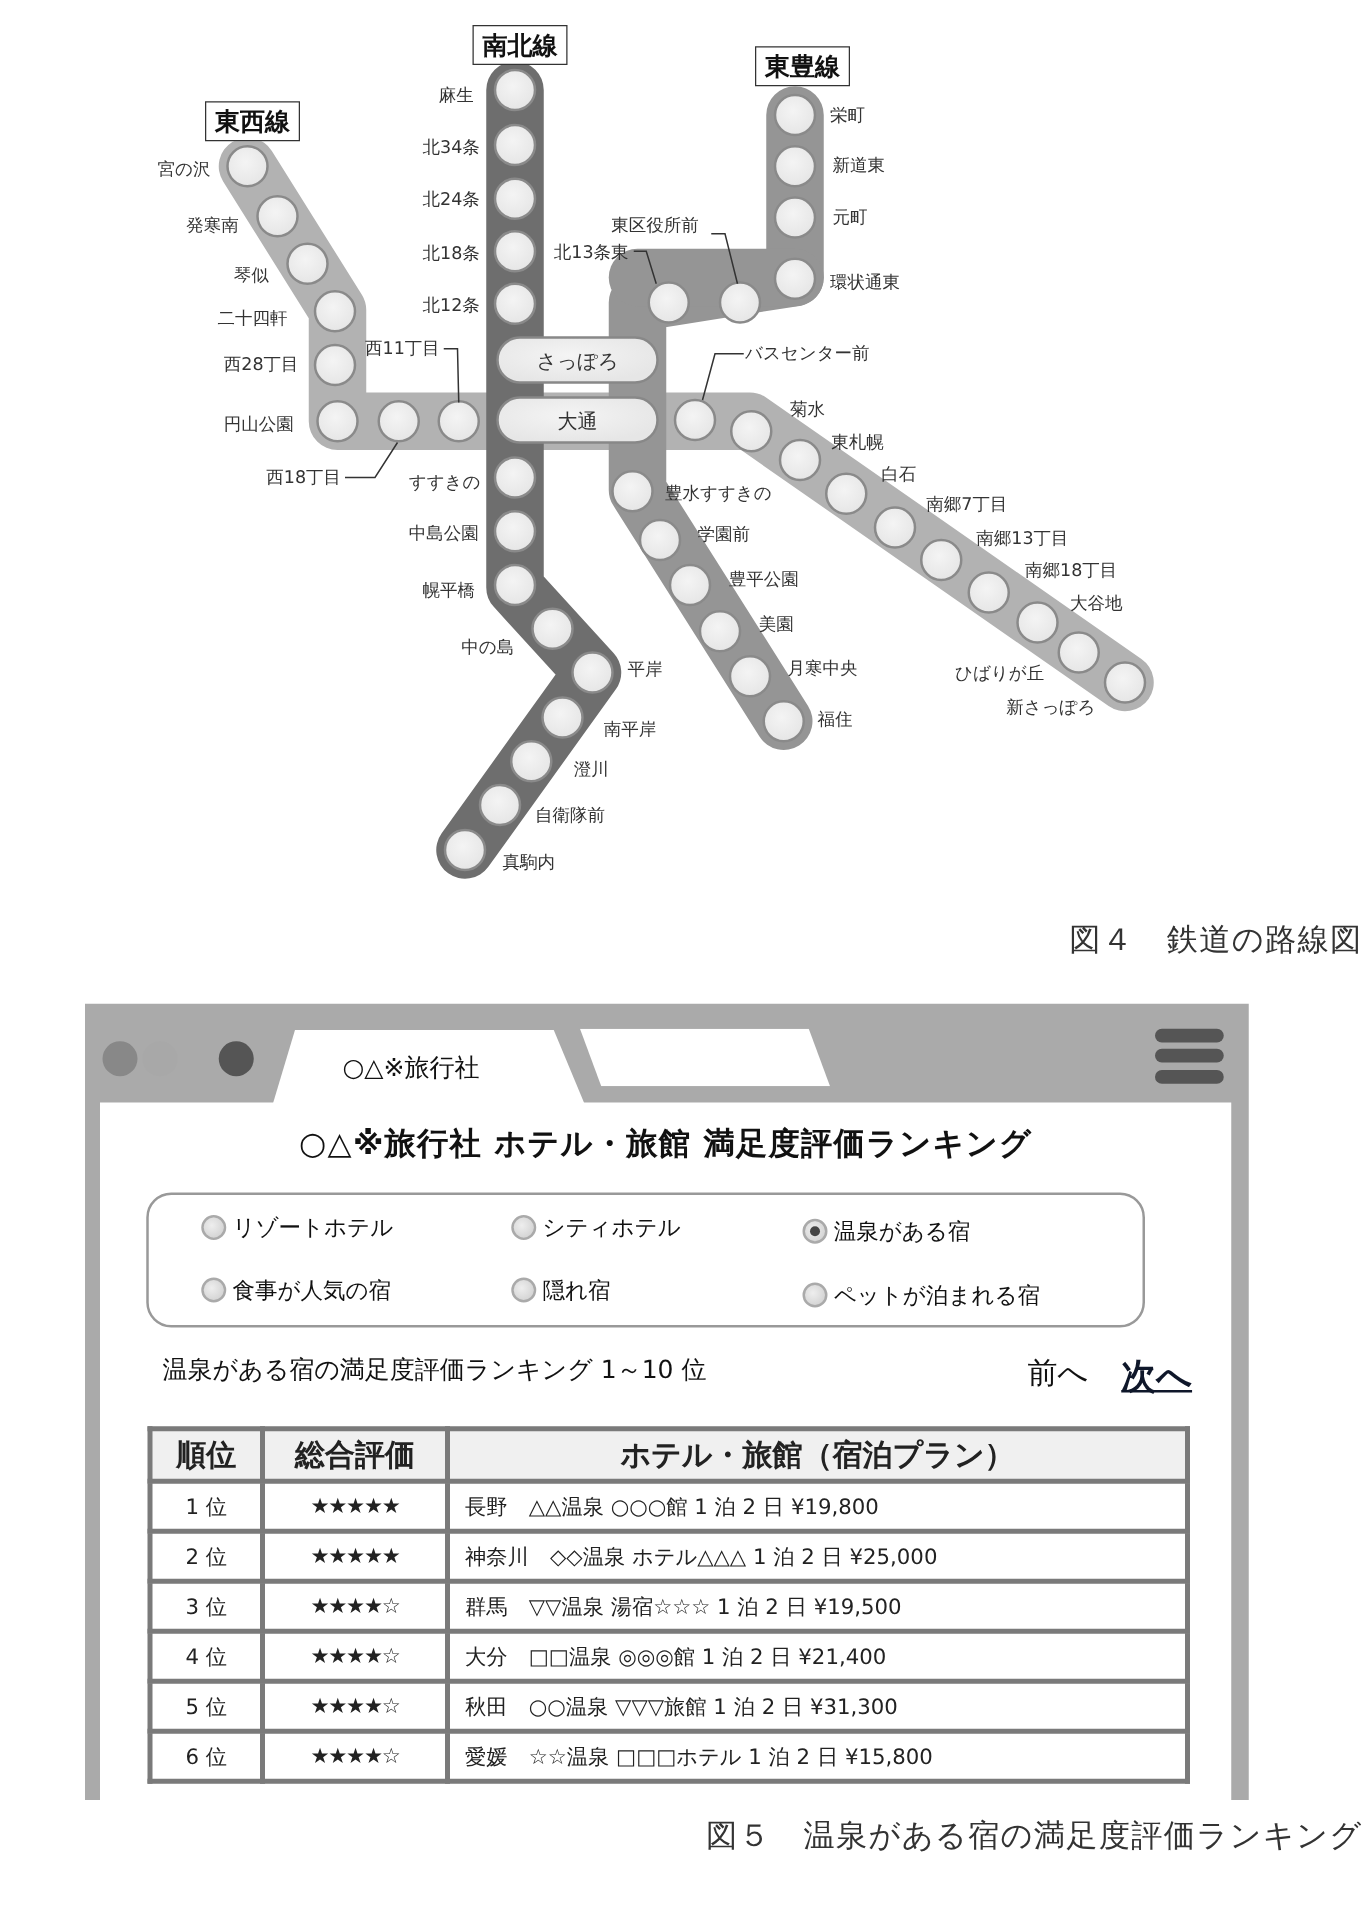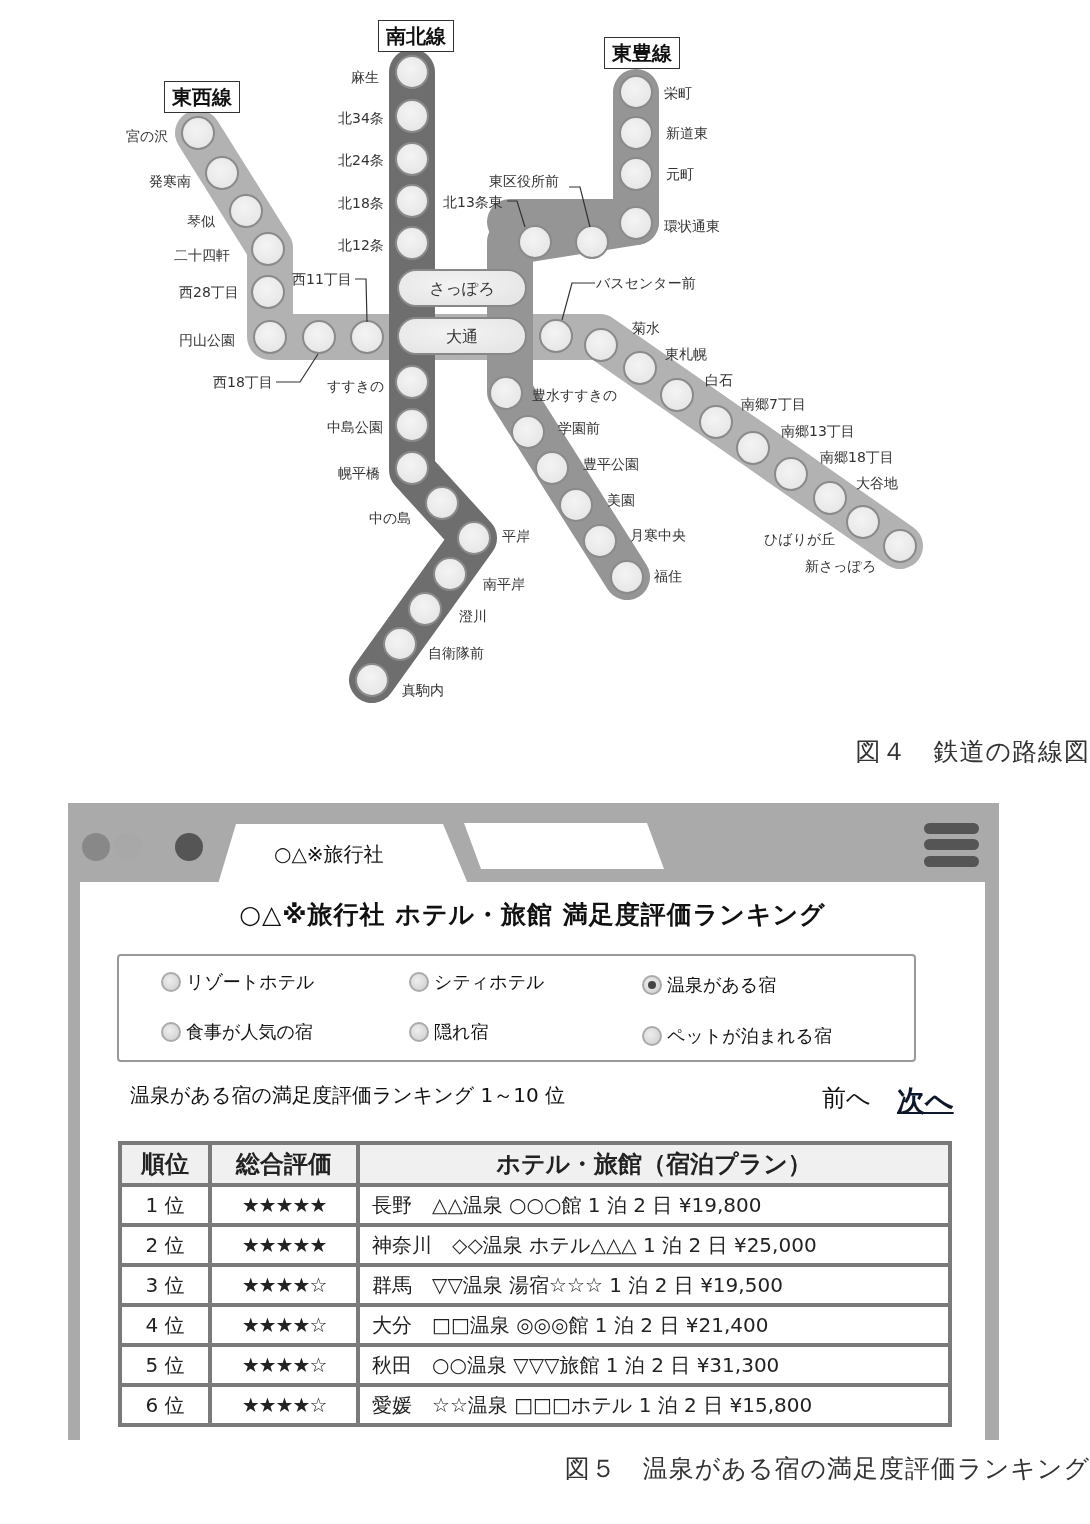--- a/index.html
+++ b/index.html
@@ -15,29 +15,29 @@
 
   
   #browser { position:absolute; left:68px; top:803px; width:931px; height:637px; background:#aaaaaa; }
   .dot { position:absolute; top:30px; width:28px; height:28px; border-radius:50%; }
   .tab-active { position:absolute; left:150px; top:21px; width:250px; height:60px; }
   .tab-inactive { position:absolute; left:396px; top:20px; width:200px; height:46px; }
   .tab-label { position:absolute; left:206px; top:38px; font-size:20px; color:#111; }
   .menu-bar { position:absolute; left:856px; width:55px; height:11px; border-radius:6px; background:#555; }
   .content { position:absolute; left:12px; top:79px; width:905px; height:558px; background:#fff; overflow:hidden; }
   .page-title { position:absolute; left:0; top:16px; width:905px; text-align:center; font-size:25px; font-weight:bold; color:#111; letter-spacing:1px; }
-  .radio-box { position:absolute; left:37px; top:72px; width:795px; height:104px; border:2.5px solid #999; border-radius:4px;text-align:right; }
+  .radio-box { position:absolute; left:37px; top:72px; width:795px; height:104px; border:2.5px solid #999; border-radius:20px;text-align:right; }
   .radio { position:absolute; display:flex; align-items:center; font-size:18px; color:#111; }
   .radio .circ { width:20px; height:20px; border-radius:50%; border:2px solid #aaa; background:radial-gradient(circle at 40% 40%, #eee, #ccc); margin-right:5px; position:relative; box-sizing:border-box; }
   .radio .circ.on::after { content:""; position:absolute; left:4px; top:4px; width:8px; height:8px; border-radius:50%; background:#444; }
   .sub-title { position:absolute; left:50px; top:200px; font-size:20px; color:#111; }
   .nav-prev { position:absolute; left:742px; top:200px; font-size:24px; color:#111; }
   .nav-next { position:absolute; left:817px; top:200px; font-size:28px; font-weight:bold; color:#0f172a; text-decoration:underline; }
   table.rank { position:absolute; left:38px; top:259px; width:834px; border-collapse:collapse; }
-  table.rank th, table.rank td { border:4px solid #7a7a7a; font-size:20px; color:#222; }
+  table.rank th, table.rank td { border:4px solid #7a7a7a; font-size:17px; color:#222; }
   table.rank th { background:#f0f0f0; height:36px; font-weight:bold; font-size:24px; }
   table.rank td { height:34px; }
   td.rk { text-align:center; width:84px; }
   td.stars { text-align:center; width:142px; font-size:22px; color:#111; letter-spacing:-1px; }
   td.name { padding-left:12px; white-space:nowrap; }
 </style>
 </head>
 <body>
 
 <div id="map">

